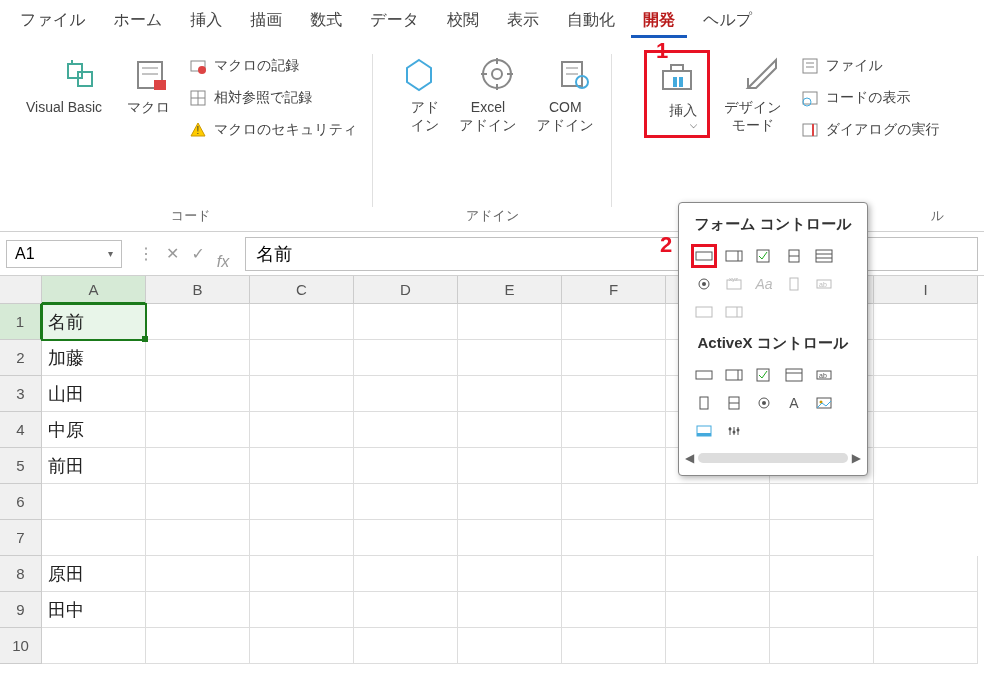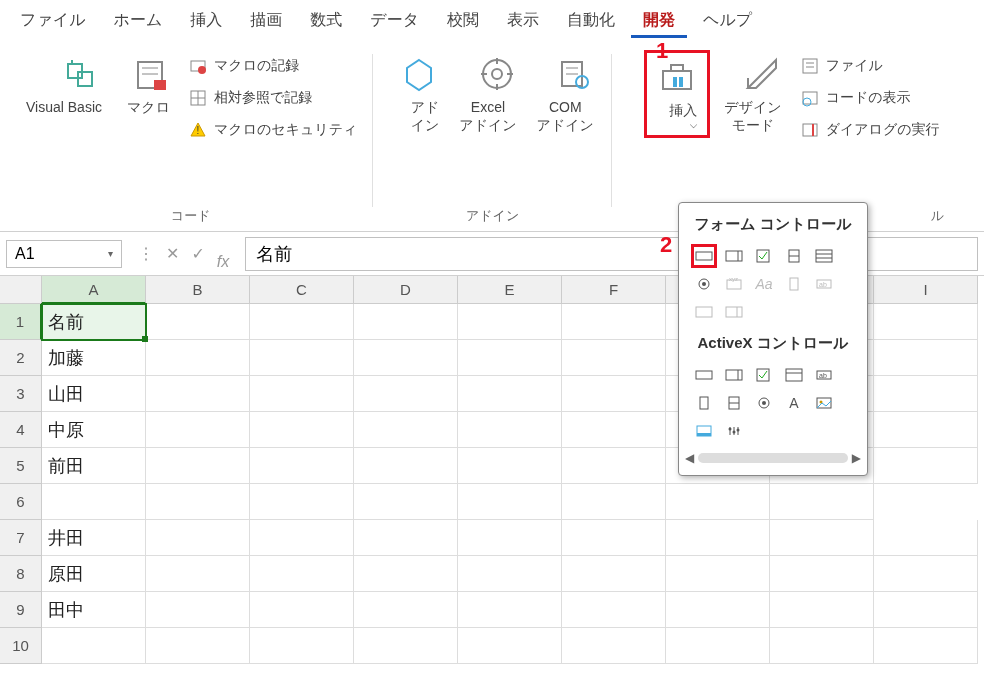--- a/index.html
+++ b/index.html
@@ -333,21 +333,20 @@
         <div class="cell"></div>
         <div class="cell"></div>
         <div class="cell"></div>
         <div class="cell"></div>
         <div class="cell"></div>
         <div class="cell"></div>
         <div class="cell"></div>
       </div>
       <div class="row">
         <div class="row-h">7</div>
-        <div class="cell">井田</div>
         <div class="cell"></div>
         <div class="cell"></div>
         <div class="cell"></div>
         <div class="cell"></div>
         <div class="cell"></div>
         <div class="cell"></div>
         <div class="cell"></div>
         <div class="cell"></div>
       </div>
       <div class="row">

